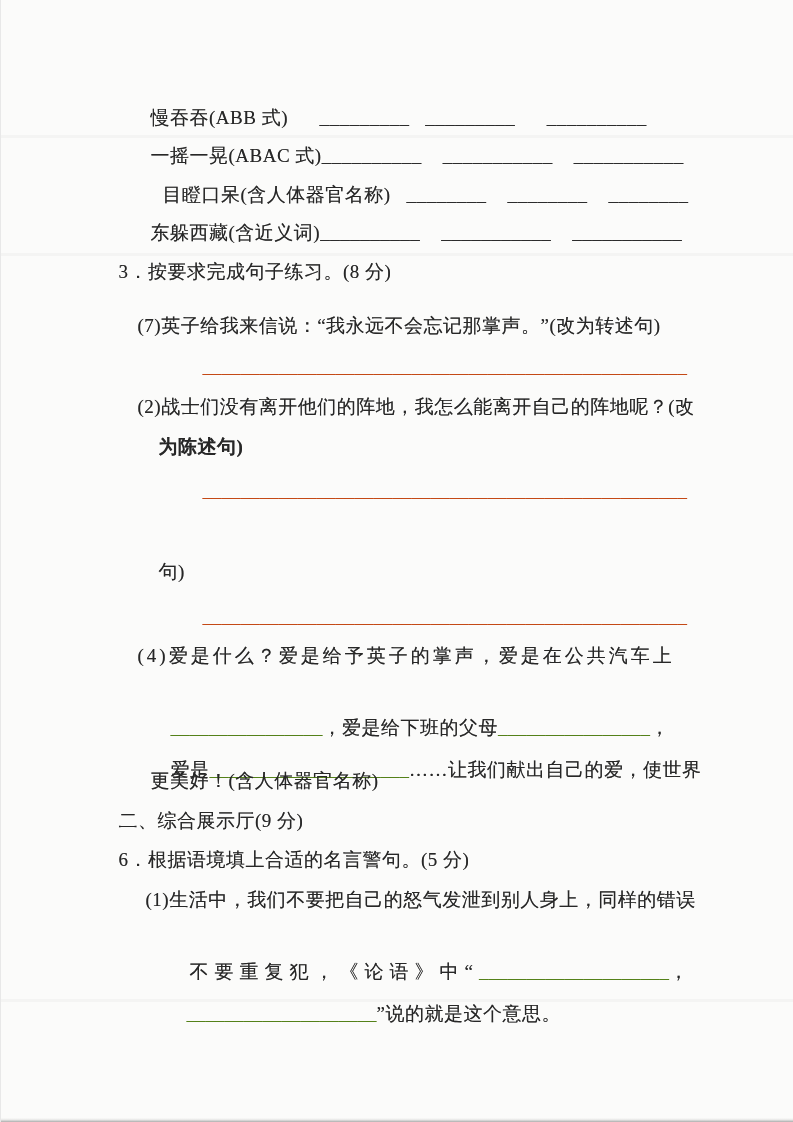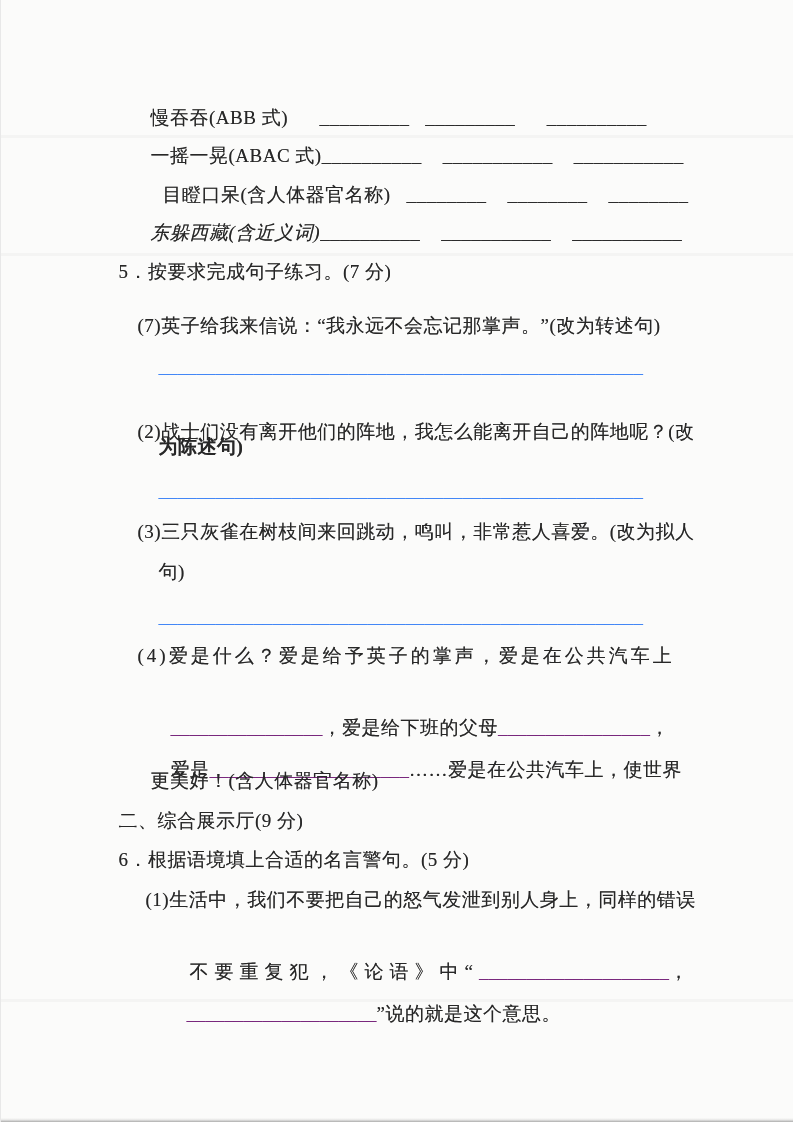--- a/index.html
+++ b/index.html
@@ -20,27 +20,28 @@
   .line {
     position: absolute;
     white-space: pre;           
     font-size: 19px;
     line-height: 30px;
     letter-spacing: 0.5px;
     text-shadow: 0 0 0.5px rgba(40,40,40,0.55); 
   }
   .blank {
     letter-spacing: 0;
-    color: #701a75;
+    color: #4d7c0f;
     text-shadow: none;
   }
   .ansline {
     letter-spacing: 0;
-    color: #3b82f6;
+    color: #c2410c;
     text-shadow: none;
+    margin-left: 44px;
   }
   .spaced-wide { letter-spacing: 3px; }     
   .spaced-xwide { letter-spacing: 6px; text-align: right; }    
   .scan-band {
     position: absolute;
     left: 0;
     width: 793px;
     height: 3px;
     background: rgba(120,120,120,0.05);
     pointer-events: none;
@@ -56,41 +57,40 @@
   }
 </style>
 </head>
 <body>
 
 <div class="page">
 
   <div class="line" style="top:103px; left:150px;">慢吞吞(ABB 式)      _________   _________      __________</div>
   <div class="line" style="top:141px; left:150px;text-align:right;">一摇一晃(ABAC 式)__________    ___________    ___________</div>
   <div class="line" style="top:180px; left:150px;margin-left:12px;">目瞪口呆(含人体器官名称)   ________    ________    ________</div>
-  <div class="line" style="top:218px; left:150px;font-style:italic;">东躲西藏(含近义词)__________    ___________    ___________</div>
+  <div class="line" style="top:218px; left:150px;">东躲西藏(含近义词)__________    ___________    ___________</div>
 
-  <div class="line" style="top:257px; left:118px;">5．按要求完成句子练习。(7 分)</div>
+  <div class="line" style="top:257px; left:118px;">3．按要求完成句子练习。(8 分)</div>
 
   <div class="line" style="top:311px; left:137px;">(7)英子给我来信说：“我永远不会忘记那掌声。”(改为转述句)</div>
   <div class="line ansline" style="top:352px; left:158px;">___________________________________________________</div>
 
-  <div class="line" style="top:392px; left:137px;margin-top:25px;">(2)战士们没有离开他们的阵地，我怎么能离开自己的阵地呢？(改</div>
+  <div class="line" style="top:392px; left:137px;">(2)战士们没有离开他们的阵地，我怎么能离开自己的阵地呢？(改</div>
   <div class="line" style="top:432px; left:158px;font-weight:bold;">为陈述句)</div>
   <div class="line ansline" style="top:476px; left:158px;">___________________________________________________</div>
 
-  <div class="line" style="top:517px; left:137px;">(3)三只灰雀在树枝间来回跳动，鸣叫，非常惹人喜爱。(改为拟人</div>
   <div class="line" style="top:557px; left:158px;">句)</div>
   <div class="line ansline" style="top:602px; left:158px;">___________________________________________________</div>
 
   <div class="line spaced-wide" style="top:641px; left:137px;">(4)爱是什么？爱是给予英子的掌声，爱是在公共汽车上</div>
   <div class="line" style="top:683px; left:149px;">
     <span class="blank">________________</span><span>，爱是给下班的父母</span><span class="blank">________________</span><span>，</span>
   </div>
   <div class="line" style="top:725px; left:149px;">
-    <span>爱是</span><span class="blank">_____________________</span><span>……爱是在公共汽车上，使世界</span>
+    <span>爱是</span><span class="blank">_____________________</span><span>……让我们献出自己的爱，使世界</span>
   </div>
   <div class="line" style="top:766px; left:150px;">更美好！(含人体器官名称)</div>
 
   <div class="line" style="top:806px; left:118px;">二、综合展示厅(9 分)</div>
 
   <div class="line" style="top:845px; left:118px;">6．根据语境填上合适的名言警句。(5 分)</div>
   <div class="line" style="top:885px; left:145px;">(1)生活中，我们不要把自己的怒气发泄到别人身上，同样的错误</div>
   <div class="line" style="top:927px; left:168px;">
     <span class="spaced-xwide">不要重复犯，《论语》中“</span><span class="blank">____________________</span><span>，</span>
   </div>

